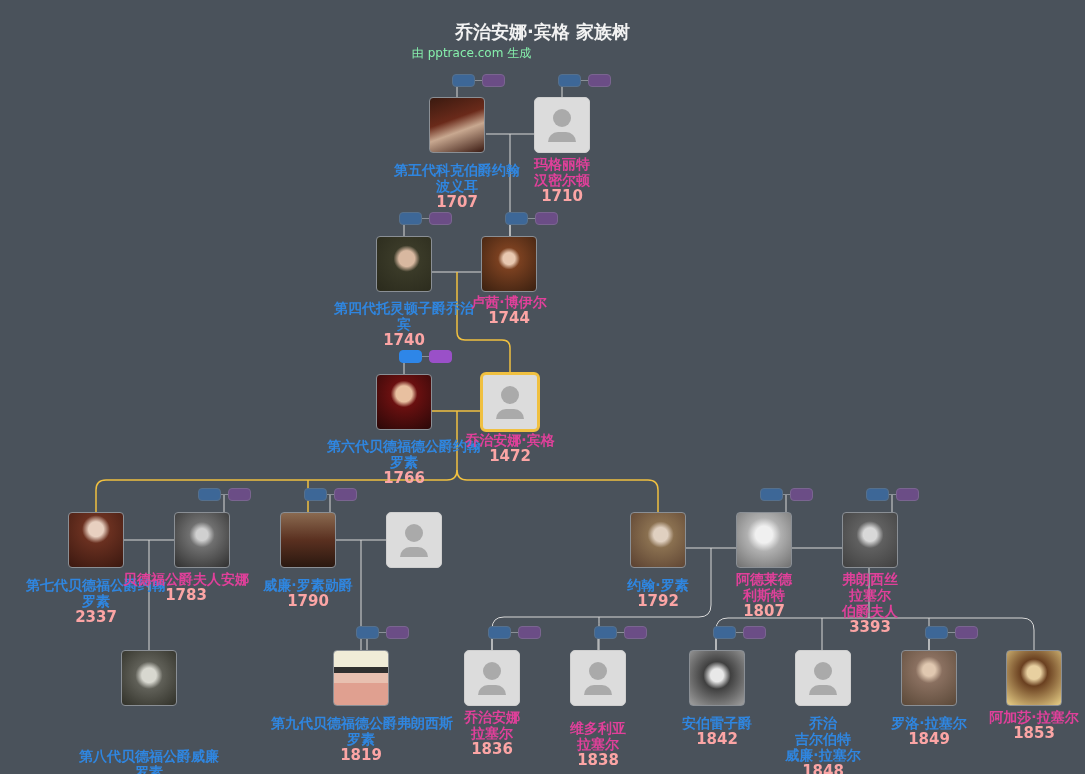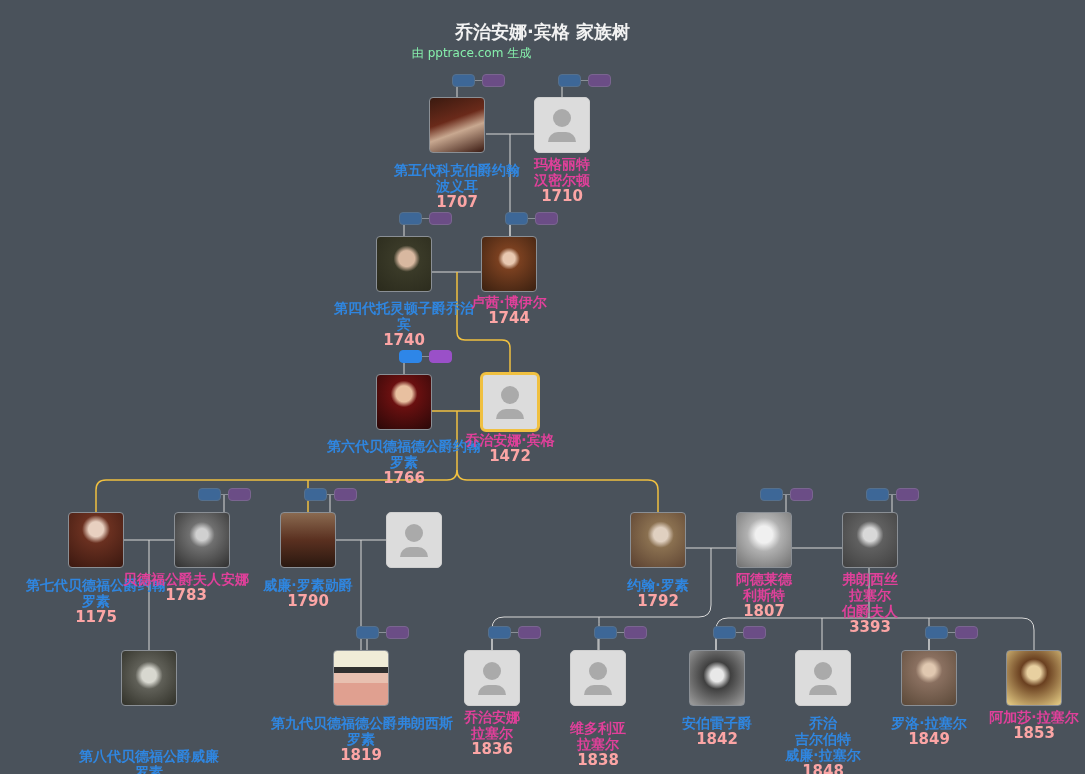--- a/index.html
+++ b/index.html
@@ -192,21 +192,21 @@
   </div>
 <div class="label f" style="left:420px;top:432px">
     <span class="nm">乔治安娜·宾格</span>
     <span class="yr">1472</span>
   </div>
 
 <div class="node" style="left:68px;top:512px;background:radial-gradient(circle at 50% 30%,#e8d0c0 0 16%,#6a3020 30%,#3a1810)"></div>
 <div class="label m" style="left:6px;top:571px">
     <span class="nm">第七代贝德福公爵约翰</span>
     <span class="nm">罗素</span>
-    <span class="yr">1175</span>
+    <span class="yr">2337</span>
   </div>
 
 <div class="node" style="left:174px;top:512px;background:radial-gradient(circle at 50% 40%,#d0d0d0 0 14%,#707070 30%,#303030)"></div>
 <div class="label f" style="left:96px;top:571px">
     <span class="nm">贝德福公爵夫人安娜</span>
     <span class="yr">1783</span>
   </div>
 
 <div class="node" style="left:280px;top:512px;background:linear-gradient(180deg,#8a6a50,#5a3020 50%,#2a1810)"></div>
 <div class="label m" style="left:218px;top:571px">

